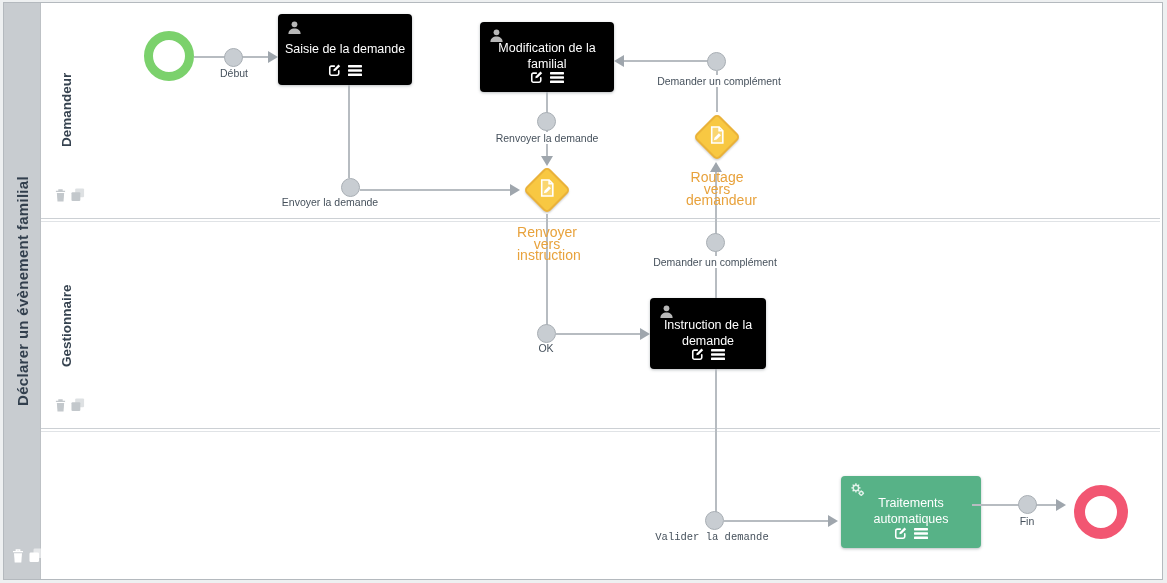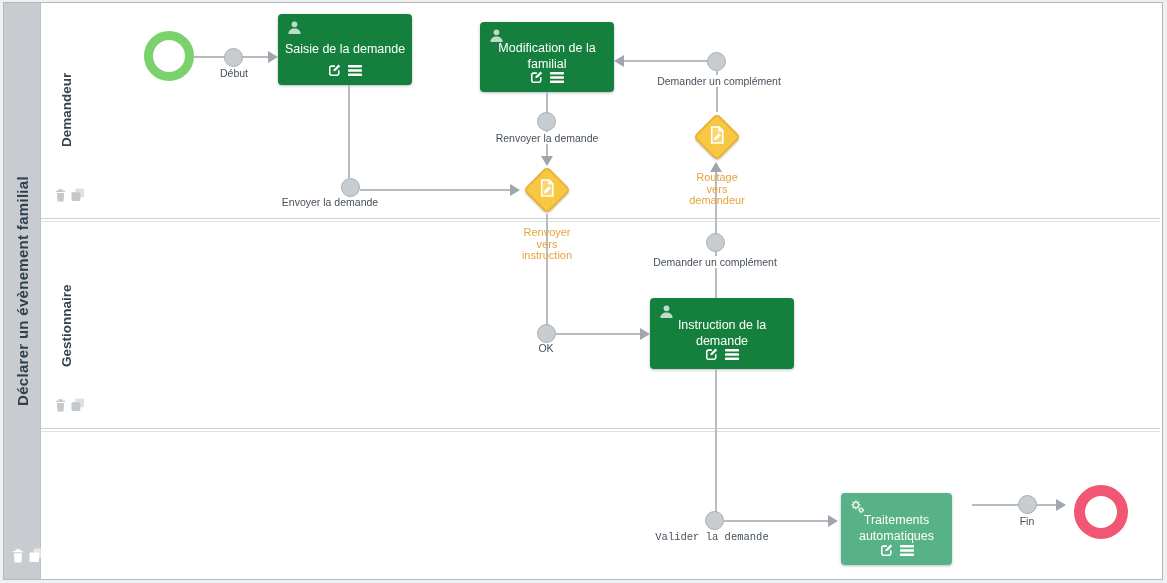--- a/index.html
+++ b/index.html
@@ -42,21 +42,21 @@
   .divider.b { background:#e0e3e6; }
   
   .event { position:absolute; border-radius:50%; background:#fff; }
   .event.start { left:144px; top:31px; width:50px; height:50px; border:9px solid #7bd16c; }
   .event.end   { left:1074px; top:485px; width:54px; height:54px; border:11px solid #f25672; }
   
   .task {
     position:absolute; border-radius:4px; color:#fff;
     box-shadow:0 1px 3px rgba(55,65,75,.35);
   }
-  .task.human { background:#15803d; }
+  .task.human { background:#000000; }
   .task.auto  { background:#57b287; }
   .task .type-icon { position:absolute; left:9px; top:6px; width:15px; height:15px; }
   .task .t-label {
     position:absolute; left:4px; right:4px; top:17px; bottom:19px;
     display:flex; align-items:center; justify-content:center;
     text-align:center; font-size:12.5px; line-height:16px;
   }
   .task .actions {
     position:absolute; left:0; right:0; bottom:5px;
     display:flex; justify-content:center; align-items:center; gap:7px;
@@ -64,21 +64,21 @@
   
   .gw { position:absolute; width:50px; height:50px; }
   .gw .dm {
     position:absolute; inset:8px; background:#f8c842; border:2px solid #eab239;
     border-radius:5px; transform:rotate(45deg);
     box-shadow:1px 1px 2px rgba(0,0,0,.18);
   }
   .gw .gw-icon { position:absolute; left:50%; top:50%; transform:translate(-50%,-50%); }
   .gw-label {
     position:absolute; text-align:center; color:#e8a23c;
-    font-size:11px; line-height:11.5px; z-index:3;
+    font-size:14px; line-height:11.5px; z-index:3;
   }
   
   .edge { position:absolute; background:#b7bcc1; z-index:1; }
   .arrow { position:absolute; width:0; height:0; z-index:2; }
   .arrow.r { border-top:6px solid transparent; border-bottom:6px solid transparent; border-left:10px solid #9fa6ad; }
   .arrow.l { border-top:6px solid transparent; border-bottom:6px solid transparent; border-right:10px solid #9fa6ad; }
   .arrow.d { border-left:6px solid transparent; border-right:6px solid transparent; border-top:10px solid #9fa6ad; }
   .arrow.u { border-left:6px solid transparent; border-right:6px solid transparent; border-bottom:10px solid #9fa6ad; }
   .wp {
     position:absolute; width:19px; height:19px; border-radius:50%;
@@ -224,40 +224,40 @@
             <path d="M5.7 9 l.6-2.4 5-5 1.8 1.8-5 5z" fill="#fff"></path>
           </svg></span>
       <span><svg width="14" height="11" viewBox="0 0 14 11">
             <rect y="0" width="14" height="2.4" rx=".6" fill="#fff"></rect>
             <rect y="4.3" width="14" height="2.4" rx=".6" fill="#fff"></rect>
             <rect y="8.6" width="14" height="2.4" rx=".6" fill="#fff"></rect>
           </svg></span>
     </span>
   </div>
 
-  <div class="task human" style="left:650px; top:298px; width:144px; height:71px;">
+  <div class="task human" style="left:650px; top:298px; width:116px; height:71px;">
     <span class="type-icon"><svg viewBox="0 0 14 14" width="15" height="15">
           <circle cx="7" cy="4" r="2.7" fill="rgba(255,255,255,.72)"></circle>
           <path d="M1.3 13 C1.3 9.8 3.9 8 7 8 s5.7 1.8 5.7 5 z" fill="rgba(255,255,255,.72)"></path>
         </svg></span>
     <span class="t-label">Instruction de la demande</span>
     <span class="actions">
       <span><svg width="13" height="13" viewBox="0 0 14 14">
             <path d="M11.6 8.4 v3 a1.7 1.7 0 0 1 -1.7 1.7 H3.6 A1.7 1.7 0 0 1 1.9 11.4 V5.1 A1.7 1.7 0 0 1 3.6 3.4 h3.2" fill="none" stroke="#fff" stroke-width="1.7" stroke-linecap="round"></path>
             <path d="M5.7 9 l.6-2.4 5-5 1.8 1.8-5 5z" fill="#fff"></path>
           </svg></span>
       <span><svg width="14" height="11" viewBox="0 0 14 11">
             <rect y="0" width="14" height="2.4" rx=".6" fill="#fff"></rect>
             <rect y="4.3" width="14" height="2.4" rx=".6" fill="#fff"></rect>
             <rect y="8.6" width="14" height="2.4" rx=".6" fill="#fff"></rect>
           </svg></span>
     </span>
   </div>
 
-  <div class="task auto" style="left:841px; top:476px; width:111px; height:72px;margin-top:17px;">
+  <div class="task auto" style="left:841px; top:476px; width:140px; height:72px;">
     <span class="type-icon"><svg viewBox="0 0 16 16" width="15" height="15">
           <g stroke="rgba(255,255,255,.8)" stroke-width="1.5" fill="none">
             <circle cx="6.3" cy="6.3" r="2.9"></circle>
             <line x1="9.4" y1="6.3" x2="11.2" y2="6.3"></line>
             <line x1="8.5" y1="8.5" x2="9.8" y2="9.8"></line>
             <line x1="6.3" y1="9.4" x2="6.3" y2="11.2"></line>
             <line x1="4.1" y1="8.5" x2="2.8" y2="9.8"></line>
             <line x1="3.2" y1="6.3" x2="1.4" y2="6.3"></line>
             <line x1="4.1" y1="4.1" x2="2.8" y2="2.8"></line>
             <line x1="6.3" y1="3.2" x2="6.3" y2="1.4"></line>

